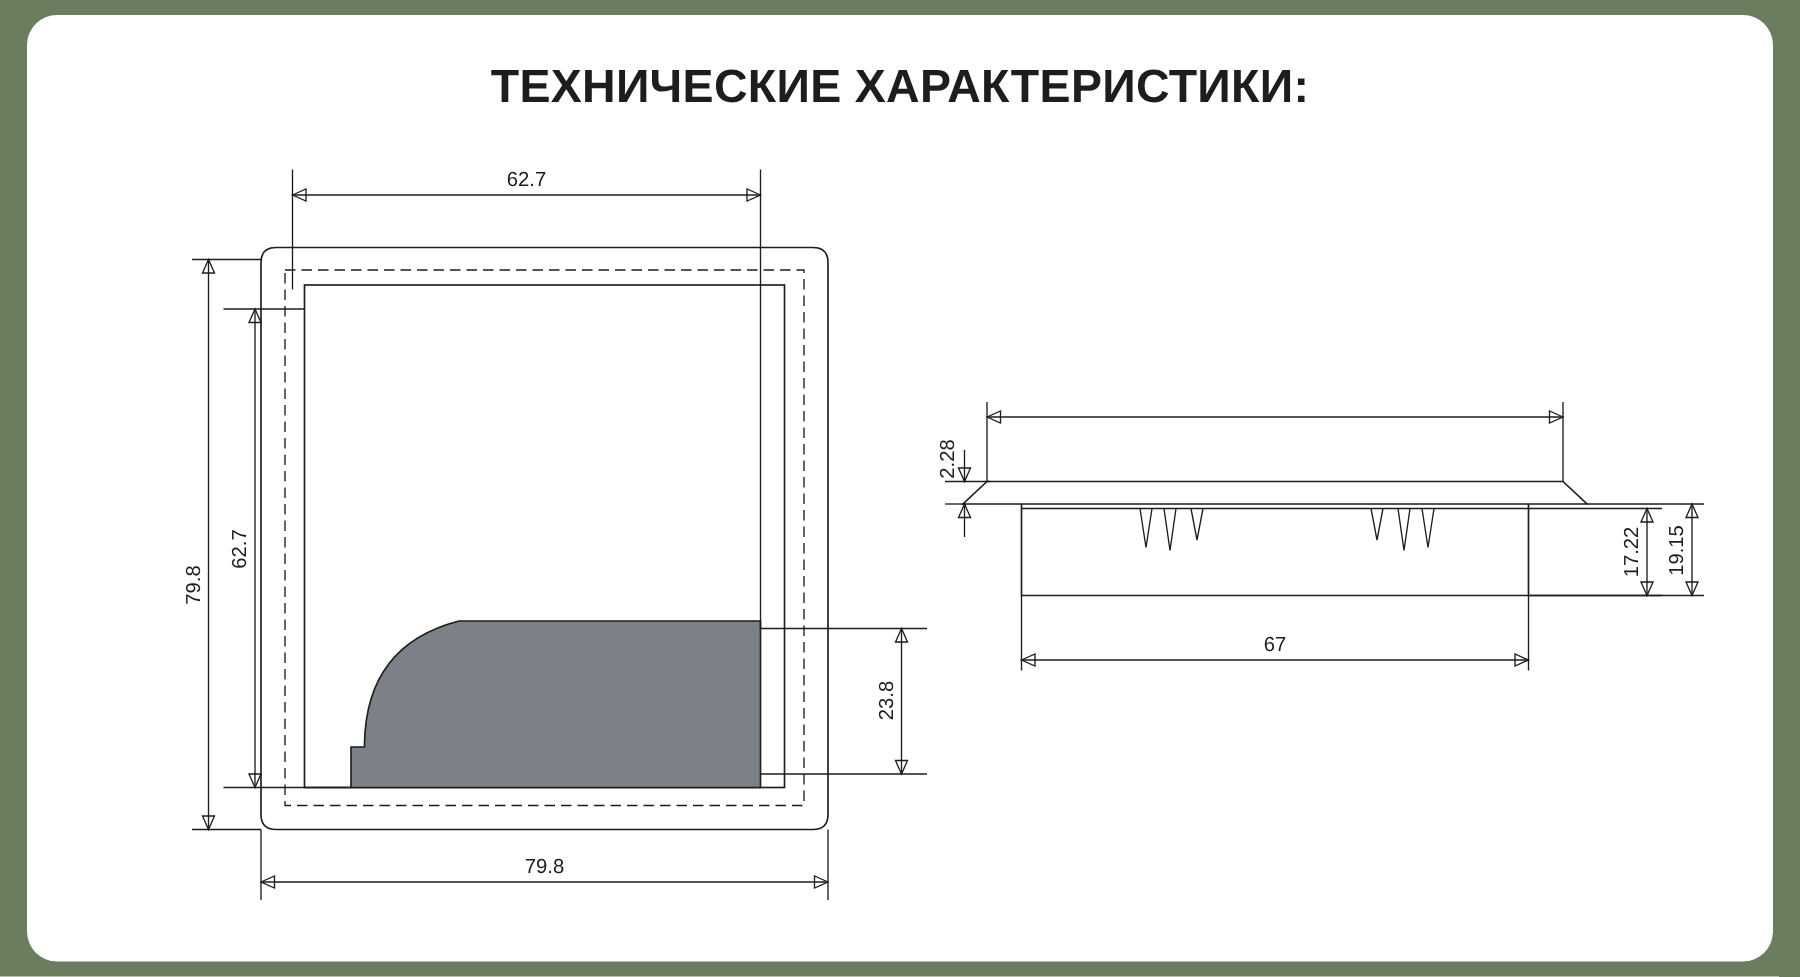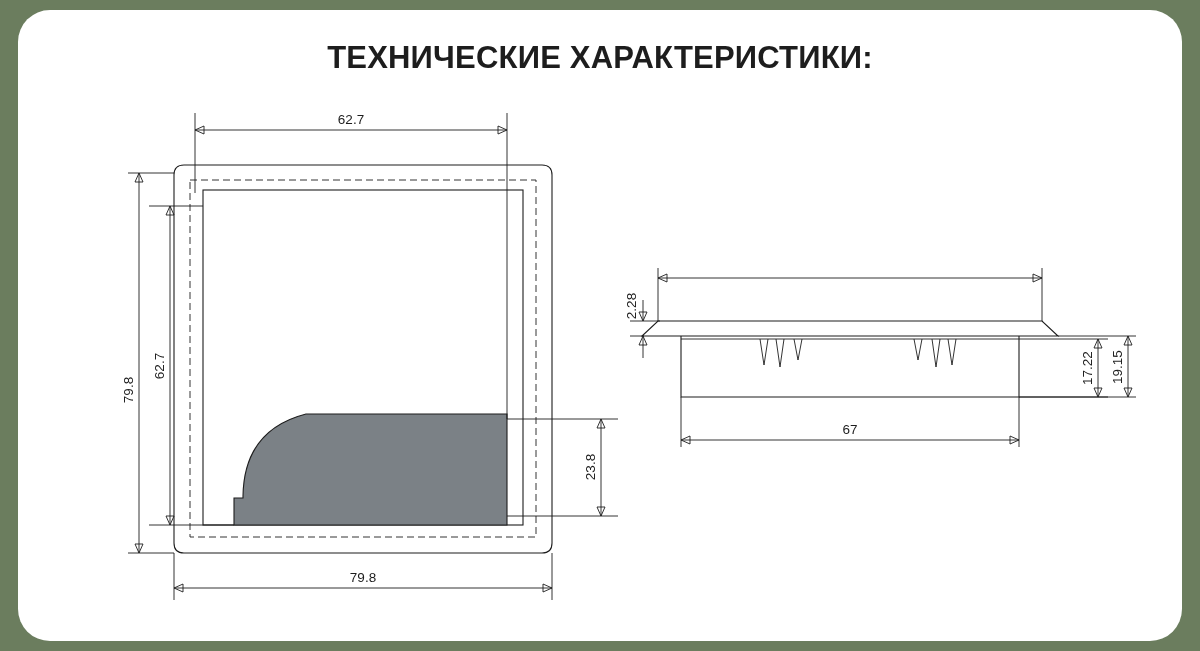--- a/index.html
+++ b/index.html
@@ -13,21 +13,21 @@
     font-family: "Liberation Sans", sans-serif;
     overflow: hidden;
   }
   .frame {
     position: absolute;
     left: 18px;
     top: 10px;
     width: 1164px;
     height: 631px;
     background: #ffffff;
-    border-radius: 32px;
+    border-radius: 20px;
     box-sizing: border-box;
     overflow: hidden;
   }
   .title {
     position: absolute;
     left: 0;
     top: 30px;
     width: 100%;
     text-align: center;
     font-size: 31px;

